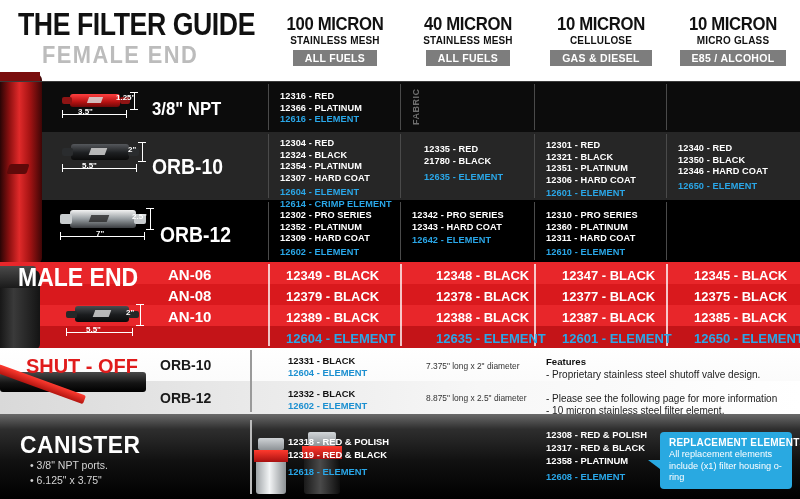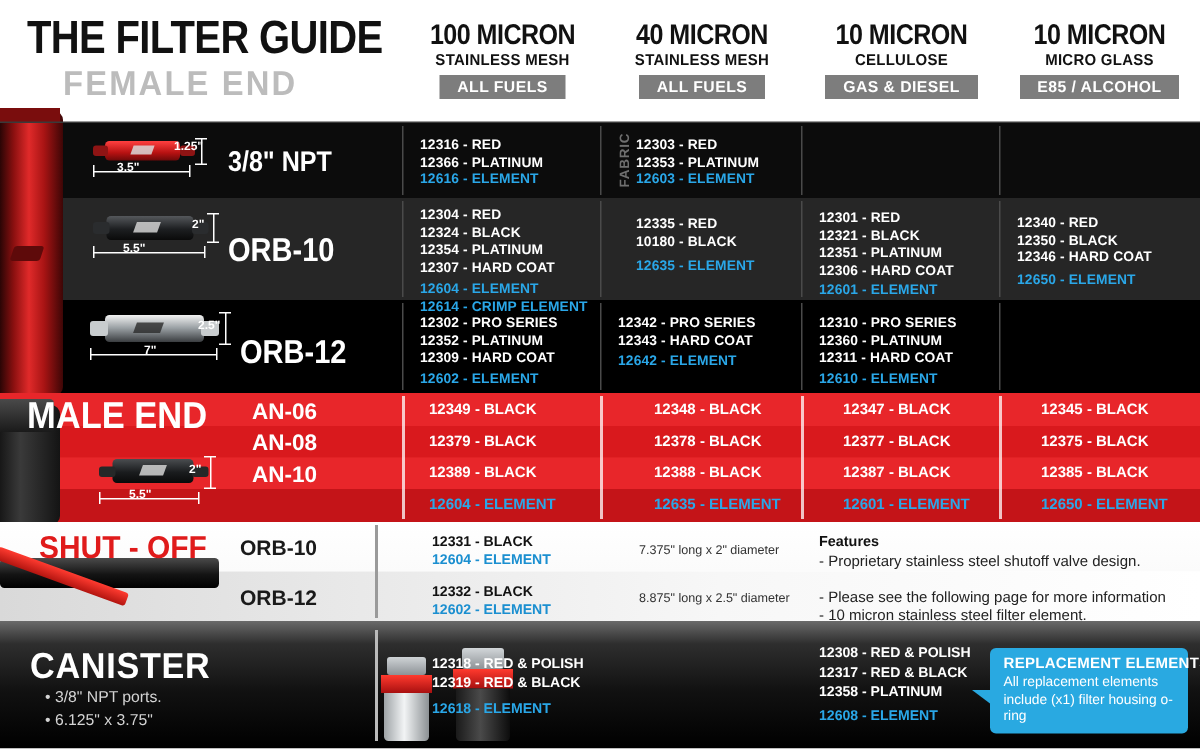--- a/index.html
+++ b/index.html
@@ -90,21 +90,21 @@
   .ms4 { top:64px; height:22px; background:#c41418; }
   .male-title {
     position:absolute; left:18px; top:1px;
     font-size:25px; font-weight:bold; color:#fff; letter-spacing:0px;
     transform: scaleX(0.92); transform-origin:left top;
   }
   .an-label {
     position:absolute; color:#fff; font-weight:bold; font-size:15px;
     letter-spacing:0px;
   }
-  .male-part { position:absolute; color:#fff; font-size:10px; font-weight:bold; white-space:nowrap; }
+  .male-part { position:absolute; color:#fff; font-size:13px; font-weight:bold; white-space:nowrap; }
   .male-part.el { color:#2aa7e8; }
   .male-vdiv { position:absolute; width:1.5px; background:#ffffff; opacity:.75; }
 
   
   .shut-block { position:absolute; left:0; top:348px; width:800px; height:66px; background:#fff; }
   .shut-row { position:absolute; left:0; width:800px; height:33px; }
   .shut-row.s1 { top:0; background:linear-gradient(180deg,#ffffff,#fbfbfb); }
   .shut-row.s2 { top:33px; background:linear-gradient(90deg,#d9d9d9 0%,#e8e8e8 28%,#f7f7f7 60%,#ffffff 100%); }
   .shut-title {
     position:absolute; left:26px; top:6px;
@@ -220,25 +220,20 @@
     <div class="dim-line-h" style="left:130px;top:27px; width:8px;"></div>
     <div class="dim-text" style="left:116px;top:11px;">1.25"</div>
     <div class="size-label" style="left:152px; top:16px;">3/8" NPT</div>
 
     <div class="partcell" style="left:280px; top:9px;">
       <div class="partline">12316 - RED</div>
       <div class="partline">12366 - PLATINUM</div>
       <div class="partline el">12616 - ELEMENT</div>
     </div>
     <div class="fabric-tag" style="left:411px; top:9px; height:34px;">FABRIC</div>
-    <div class="partcell" style="left:424px; top:9px;">
-      <div class="partline">12303 - RED</div>
-      <div class="partline">12353 - PLATINUM</div>
-      <div class="partline el">12603 - ELEMENT</div>
-    </div>
 
     <div style="position:absolute;left:62px;top:62px;width:76px;height:16px;">
       <div class="filt" style="left:9px;top:0;width:58px;height:16px;background:linear-gradient(180deg,#55585c,#1d1f21 55%,#0a0a0a);"></div>
       <div class="filt-end" style="left:0;top:4px;width:11px;height:8px;background:#2a2c2e;"></div>
       <div class="filt-end" style="left:66px;top:4px;width:11px;height:8px;background:#2a2c2e;"></div>
       <div style="position:absolute;left:28px;top:4px;width:16px;height:7px;background:#c9c9c9;transform:skewX(-20deg);opacity:.9;"></div>
     </div>
     <div class="dim-line-h" style="left:62px; top:86px; width:74px;"></div>
     <div class="dim-line-v" style="left:62px; top:82px; height:8px;"></div>
     <div class="dim-line-v" style="left:136px;top:82px; height:8px;"></div>
@@ -252,21 +247,21 @@
     <div class="partcell" style="left:280px; top:56px;">
       <div class="partline">12304 - RED</div>
       <div class="partline">12324 - BLACK</div>
       <div class="partline">12354 - PLATINUM</div>
       <div class="partline">12307 - HARD COAT</div>
       <div class="partline el" style="margin-top:3px;">12604 - ELEMENT</div>
       <div class="partline el">12614 - CRIMP ELEMENT</div>
     </div>
     <div class="partcell" style="left:424px; top:62px;">
       <div class="partline">12335 - RED</div>
-      <div class="partline">10180 - BLACK</div>
+      <div class="partline">21780 - BLACK</div>
       <div class="partline el" style="margin-top:5px;">12635 - ELEMENT</div>
     </div>
     <div class="partcell" style="left:546px; top:58px;">
       <div class="partline">12301 - RED</div>
       <div class="partline">12321 - BLACK</div>
       <div class="partline">12351 - PLATINUM</div>
       <div class="partline">12306 - HARD COAT</div>
       <div class="partline el" style="margin-top:2px;">12601 - ELEMENT</div>
     </div>
     <div class="partcell" style="left:678px; top:61px;">

